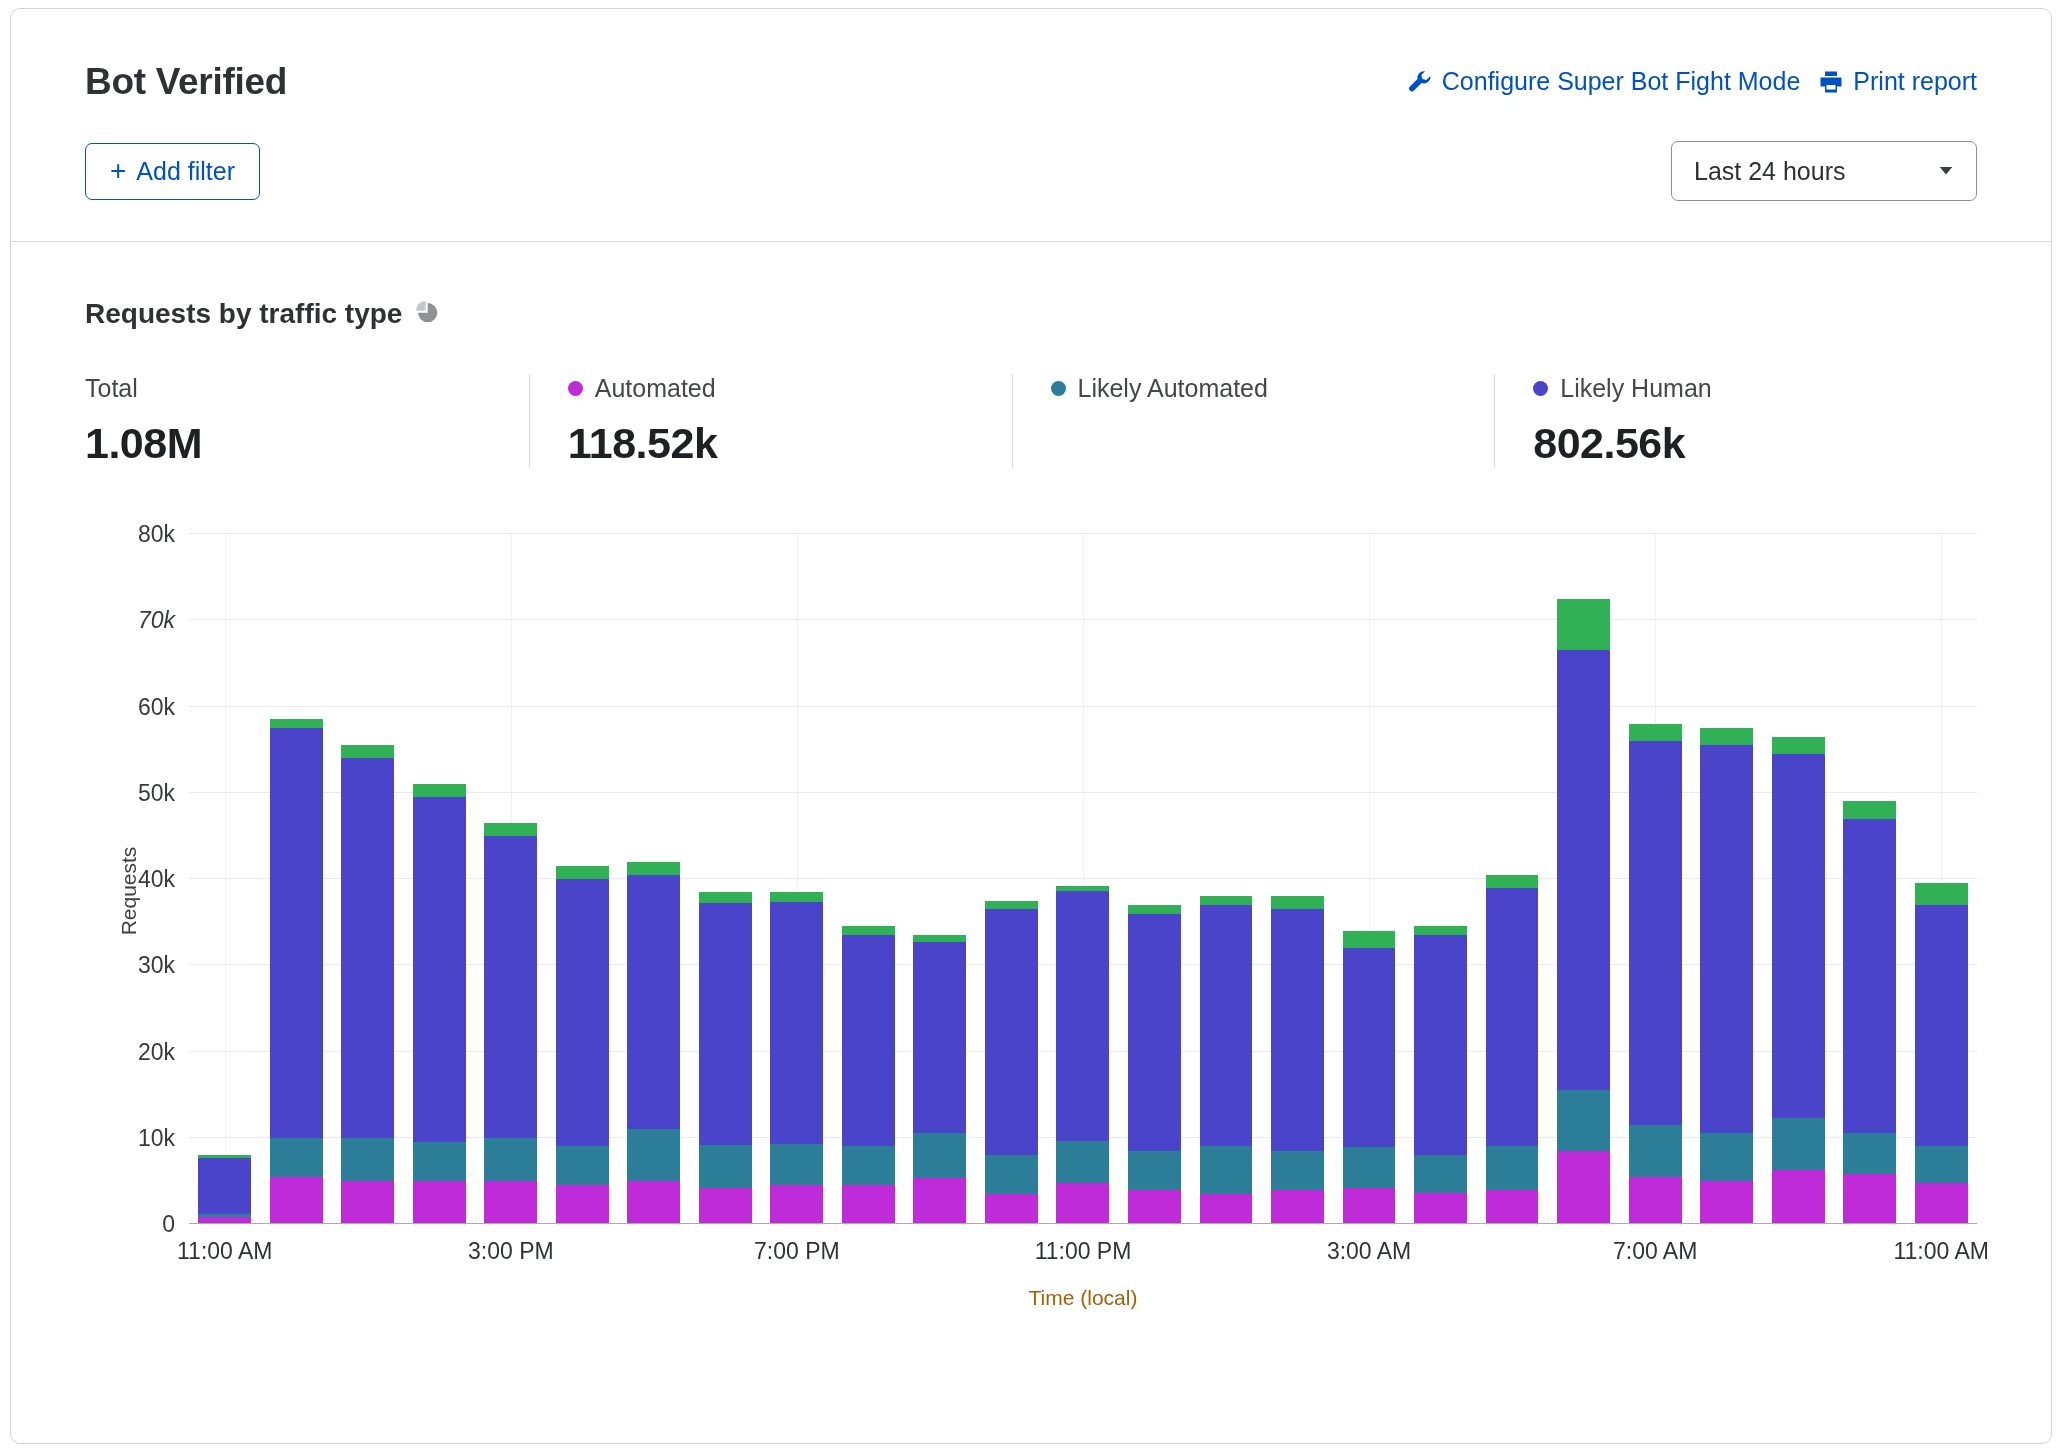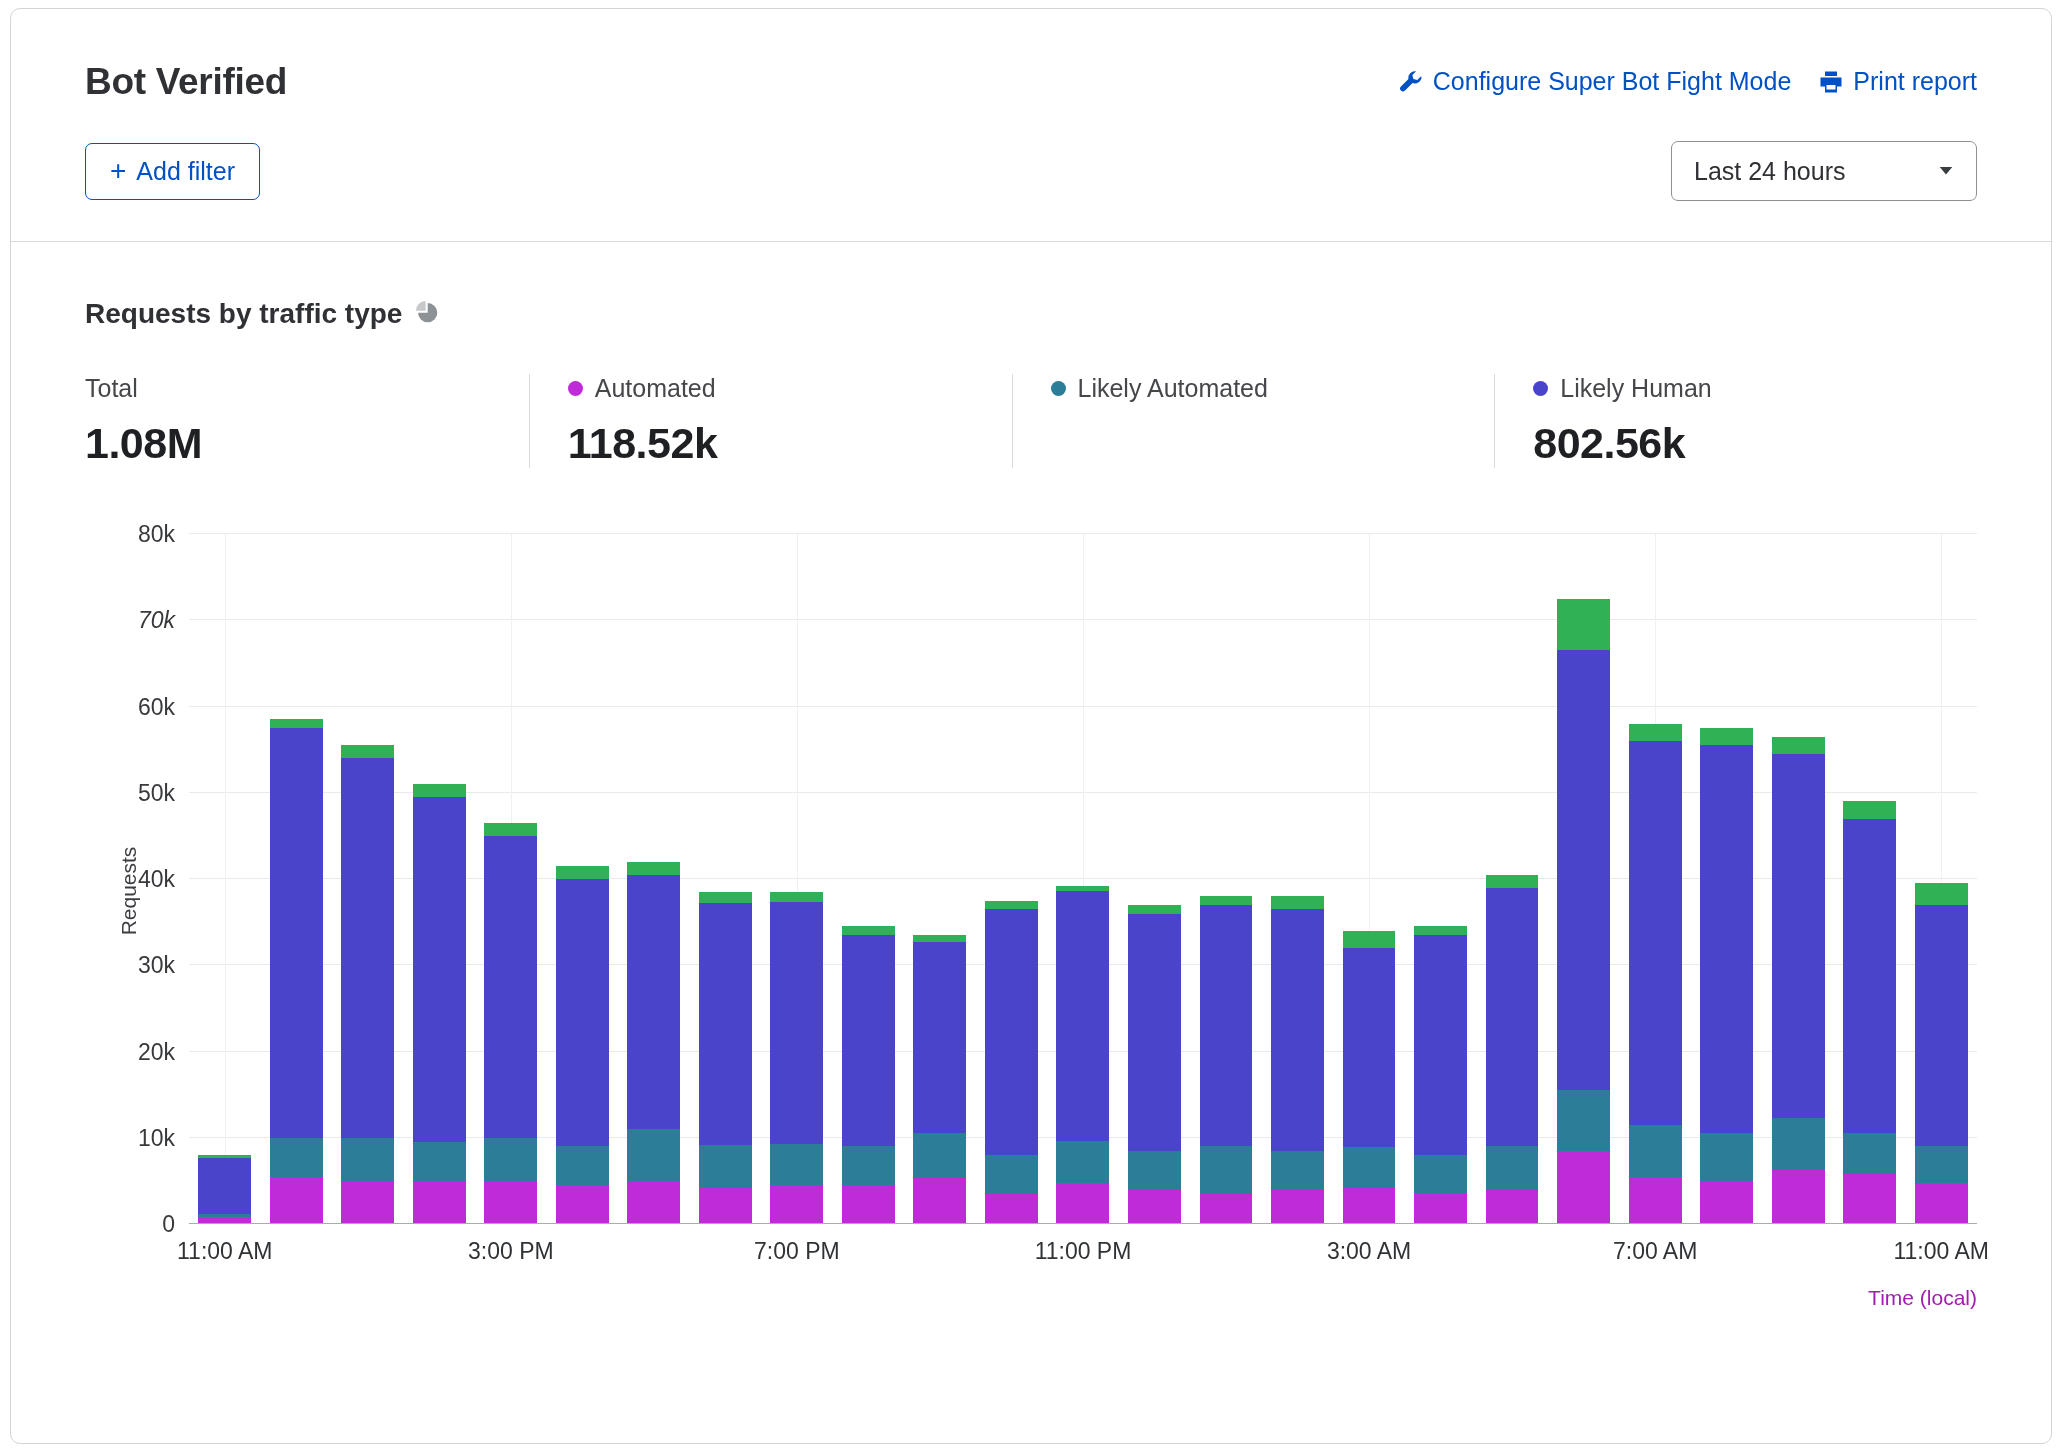--- a/index.html
+++ b/index.html
@@ -14,21 +14,21 @@
   .card {
     position: absolute; top: 8px; left: 10px; right: 10px; bottom: 6px;
     border: 1px solid #d2d4d6;
     border-radius: 10px;
     background: #fff;
   }
   
   .header-section { padding: 52px 74px 40px 74px; border-bottom: 1px solid #d7d9da; }
   .header-row { display: flex; justify-content: space-between; align-items: flex-start; }
   .page-title { font-size: 37px; font-weight: 700; color: #2f3135; letter-spacing: -0.3px; }
-  .header-links { display: flex; align-items: center; gap: 28px; padding-top: 6px; justify-content: center; }
+  .header-links { display: flex; align-items: center; gap: 19px; padding-top: 6px; justify-content: center; }
   .hlink { display: flex; align-items: center; gap: 10px; color: #0051c3; font-size: 25px; cursor: pointer; text-decoration: none; }
   .hlink svg { display: block; }
   .filter-row { display: flex; justify-content: space-between; align-items: center; margin-top: 38px; }
   .add-filter-btn {
     display: inline-flex; align-items: center; gap: 10px;
     border: 1px solid #0051c3; color: #0051c3; background: #fff;
     font-size: 25px; font-family: inherit;
     padding: 13px 24px; border-radius: 7px; cursor: pointer;
   }
   .add-filter-btn .plus { font-size: 28px; line-height: 1; font-weight: 400; }
@@ -63,21 +63,21 @@
   .plot { position: relative; flex: 1 1 auto; height: 690px; }
   .gridline-h { position: absolute; left: 0; right: 0; height: 1px; background: #e9eaec; }
   .gridline-h.zero { background: #a9abad; z-index: 2; }
   .gridline-v { position: absolute; top: 0; bottom: 0; width: 1px; background: #f0f0f2; }
   .bars { position: absolute; inset: 0; display: flex; align-items: stretch; z-index: 1; }
   .bar-col { flex: 1 1 0; display: flex; align-items: flex-end; justify-content: center; height: 100%; }
   .bar { width: 74%; height: 100%; display: flex; flex-direction: column; justify-content: flex-end; }
   .bar-seg { width: 100%; }
   .x-axis { position: relative; height: 44px; margin-left: 104px; margin-top: 10px; }
   .x-tick { position: absolute; transform: translateX(-50%); font-size: 23px; color: #303336; white-space: nowrap; top: 4px; }
-  .x-axis-title { text-align: right; margin-left: 104px; font-size: 21px; color: #a21caf; margin-top: 8px; }
+  .x-axis-title { text-align: center; margin-left: 104px; font-size: 21px; color: #a16207; margin-top: 8px; }
 </style>
 </head>
 <body>
 
 <div class="card">
 
   <div class="header-section">
     <div class="header-row">
       <h1 class="page-title">Bot Verified</h1>
       <div class="header-links">

